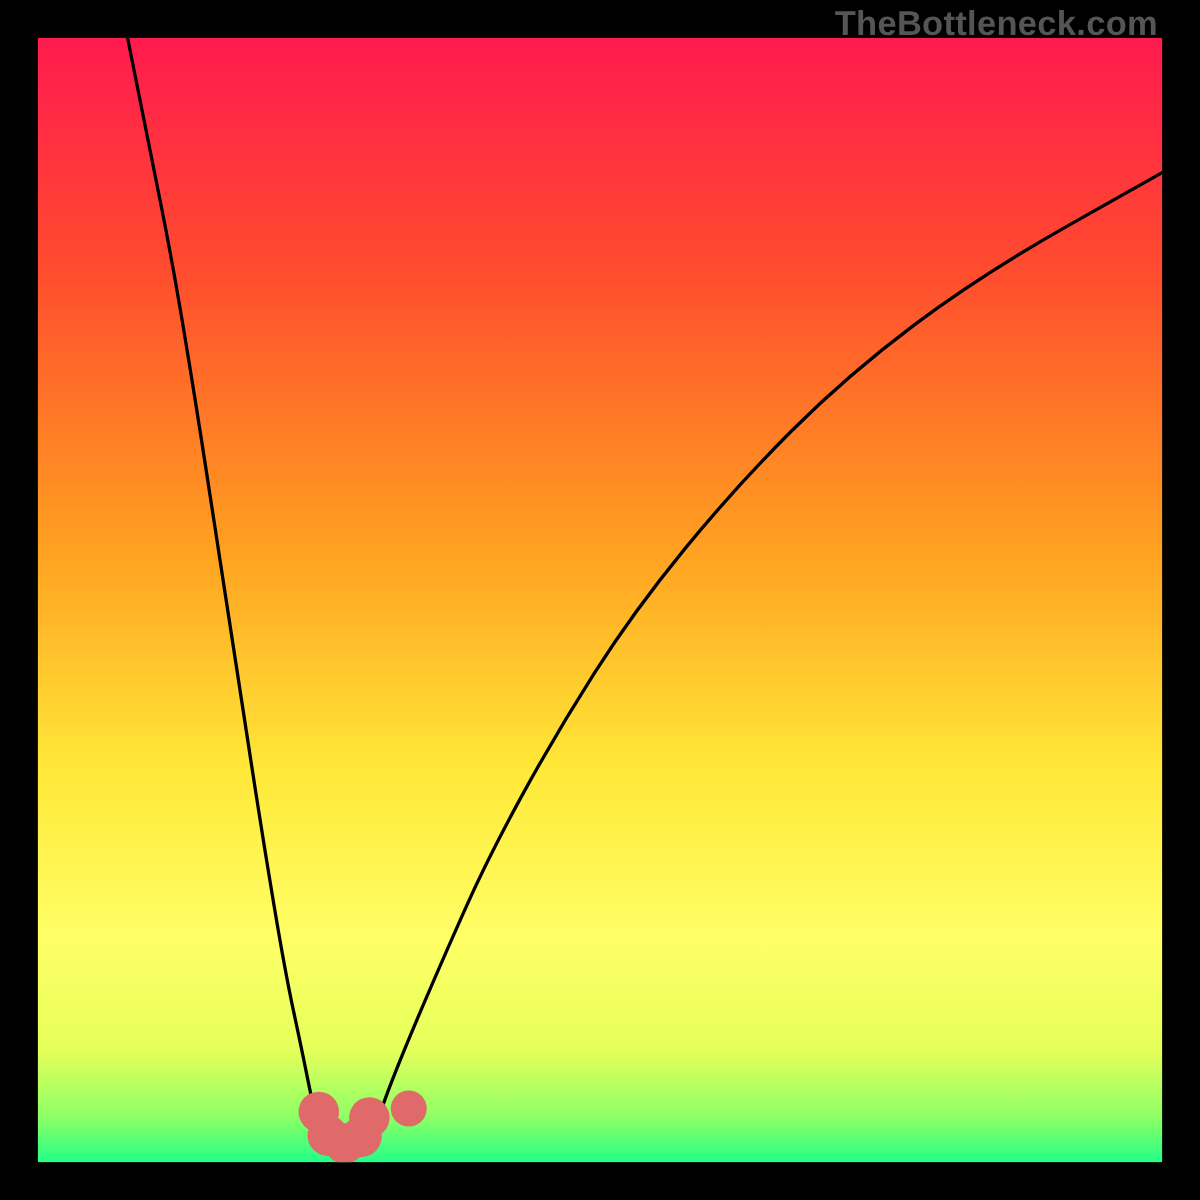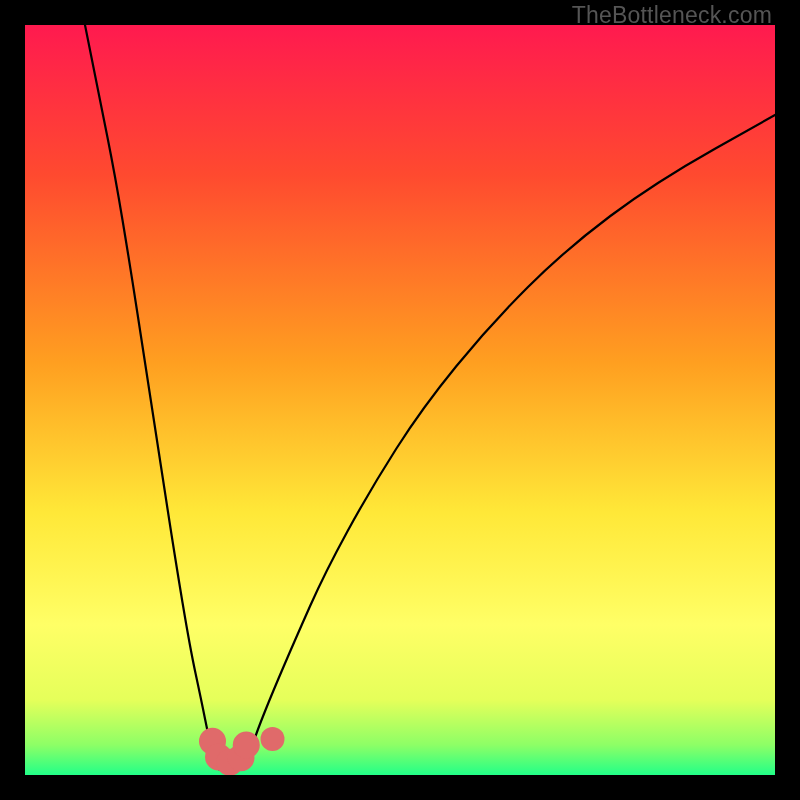--- a/index.html
+++ b/index.html
@@ -24,21 +24,21 @@
     width: 750px;
     height: 750px;
     overflow: hidden;
   }
   .watermark {
     position: absolute;
     top: 2px;
     right: 28px;
     color: #555;
     font-size: 23px;
-    font-weight: 400;
+    font-weight: 700;
     letter-spacing: 0.2px;
   }
   svg { display: block; }
 </style>
 </head>
 <body>
 
 <div class="frame">
 
   <div class="watermark">TheBottleneck.com</div>

